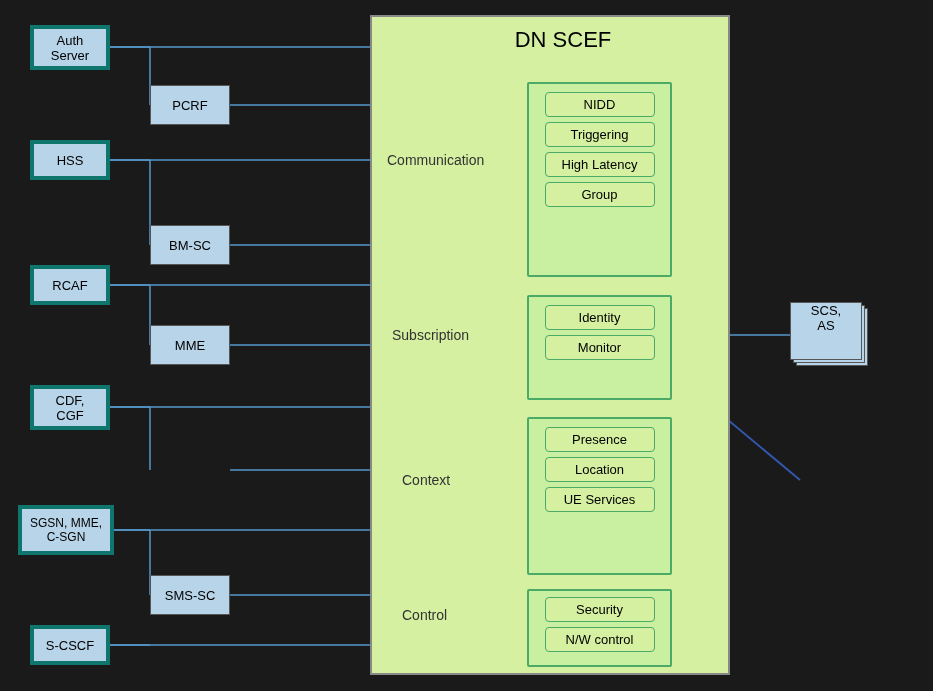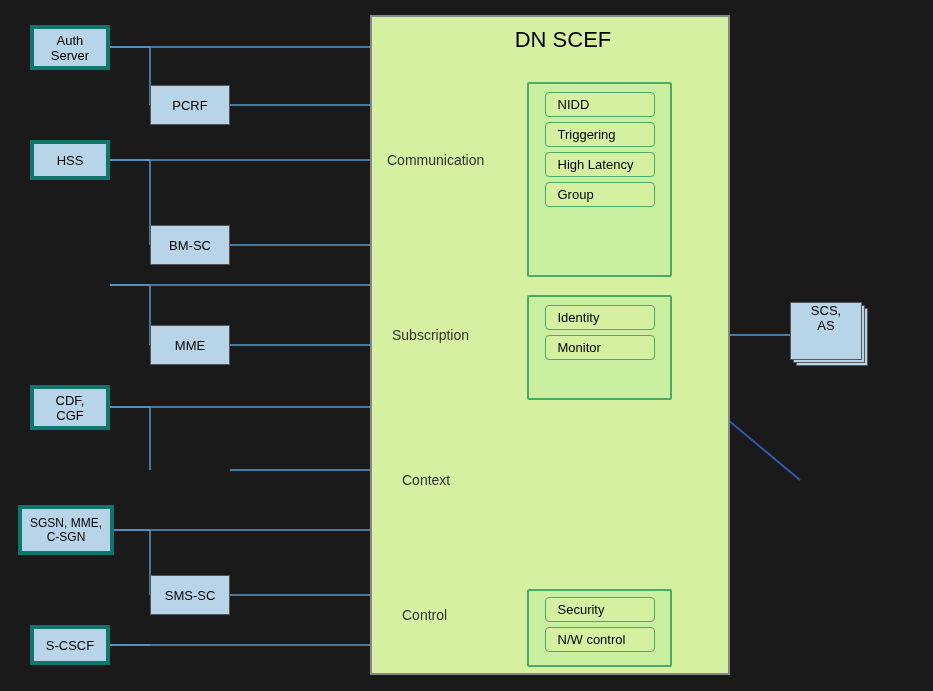--- a/index.html
+++ b/index.html
@@ -79,20 +79,21 @@
       border: 2px solid #4aaa66;
       background: #c8f0a0;
       border-radius: 2px;
     }
 
     
     .inner-item {
       background: #d4f0a0;
       border: 1px solid #4aaa66;
       border-radius: 4px;
+      text-align: center;
       padding: 4px 12px;
       margin: 5px auto;
       width: 110px;
       font-size: 13px;
       display: block;
     }
 
     
     .scs-box {
       position: absolute;
@@ -168,20 +169,23 @@
 
   <div class="left-node" style="left:20px; top:15px; width:80px; height:45px; white-space:pre-wrap;">
     <span>Auth
 Server</span>
   </div>
 
   <div class="left-node" style="left:20px; top:130px; width:80px; height:40px;">
     <span>HSS</span>
   </div>
 
+  <div class="left-node" style="left:20px; top:255px; width:80px; height:40px;">
+    <span>RCAF</span>
+  </div>
 
   <div class="left-node" style="left:20px; top:375px; width:80px; height:45px; white-space:pre-wrap;">
     <span>CDF,
 CGF</span>
   </div>
 
   <div class="left-node" style="left:8px; top:495px; width:96px; height:50px; white-space:pre-wrap; font-size:12px;">
     <span>SGSN, MME,
 C-SGN</span>
   </div>
@@ -239,20 +243,31 @@
       </div>
       <div class="inner-item">
         <span>Monitor</span>
       </div>
     </div>
 
     <div class="section-label" style="left:30px; top:455px;">
       <span>Context</span>
     </div>
 
+    <div class="inner-group" style="left:155px; top:400px; width:145px; height:158px;">
+      <div class="inner-item" style="margin-top:8px;">
+        <span>Presence</span>
+      </div>
+      <div class="inner-item">
+        <span>Location</span>
+      </div>
+      <div class="inner-item">
+        <span>UE Services</span>
+      </div>
+    </div>
 
     <div class="section-label" style="left:30px; top:590px;">
       <span>Control</span>
     </div>
 
     <div class="inner-group" style="left:155px; top:572px; width:145px; height:78px;">
       <div class="inner-item" style="margin-top:6px;">
         <span>Security</span>
       </div>
       <div class="inner-item">

